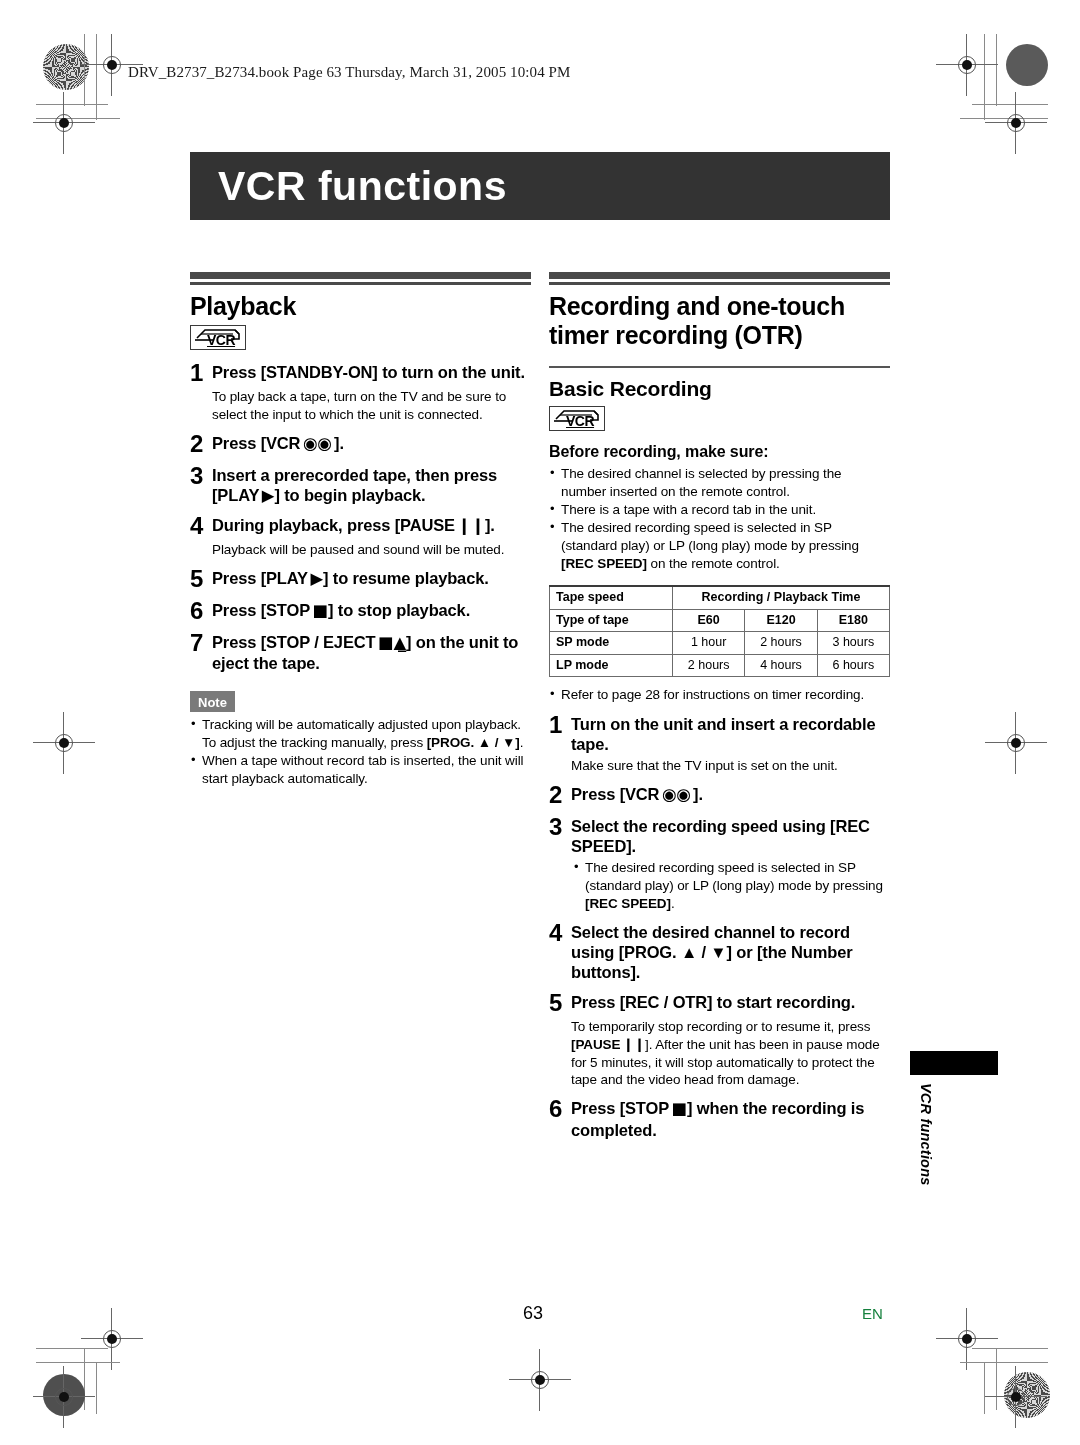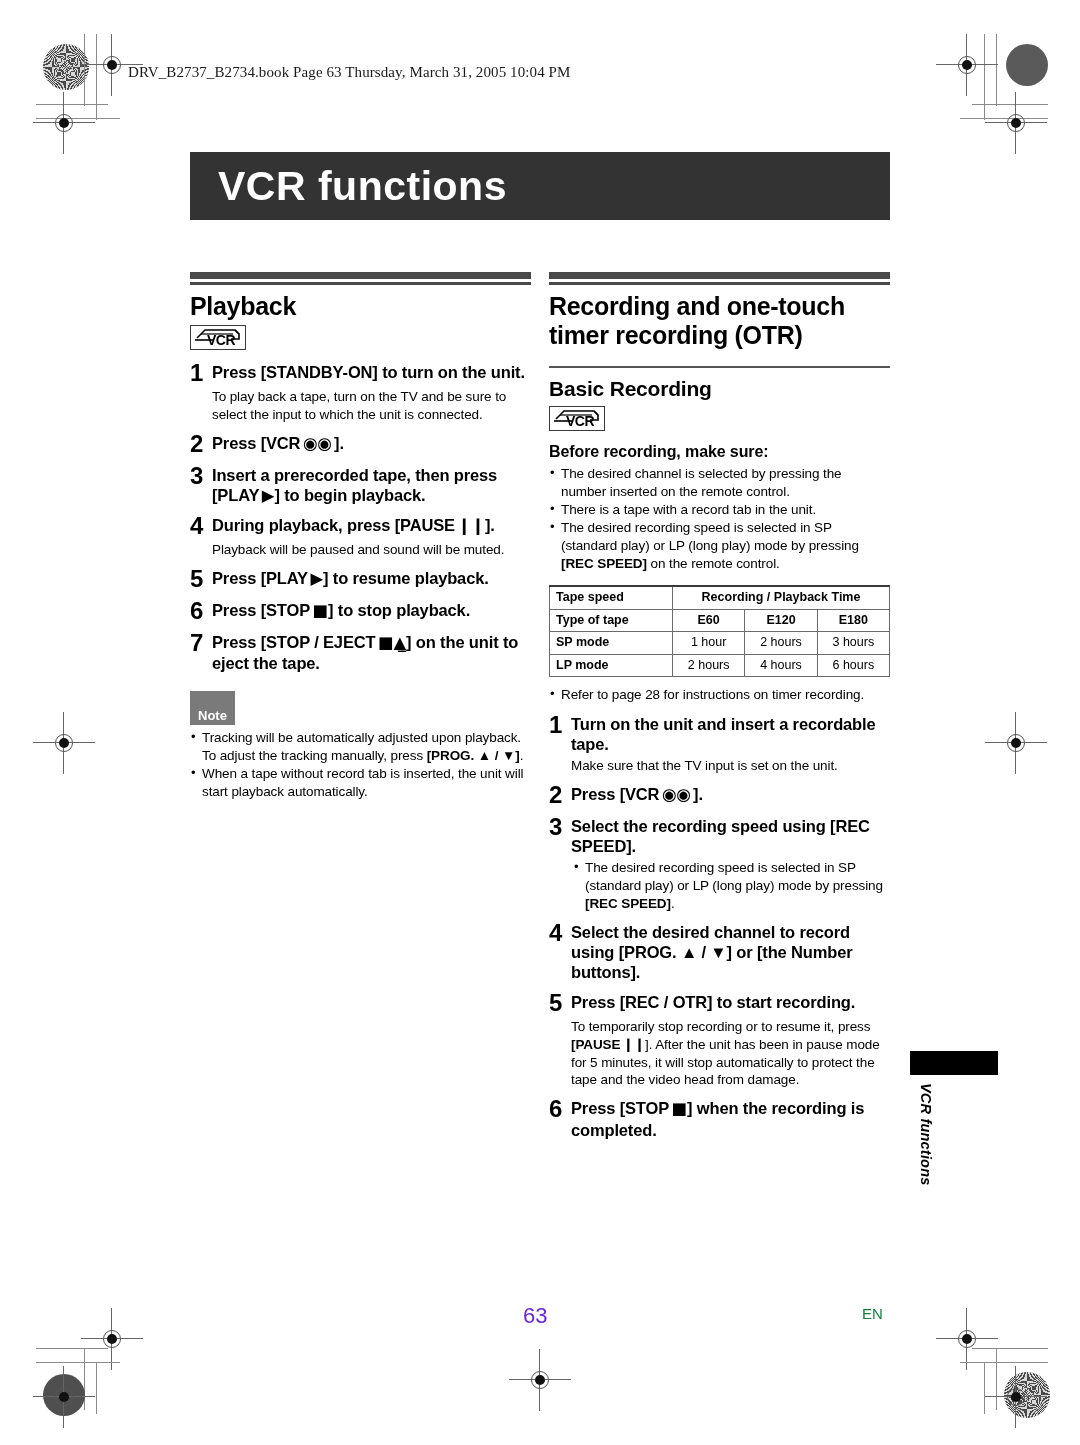--- a/index.html
+++ b/index.html
@@ -142,20 +142,21 @@
   }
   .vcr-badge svg { position: absolute; left: 0; top: 0; }
   .vcr-badge .vcr-text {
     position: absolute;
     left: 16px;
     top: 7px;
     font-size: 14px;
     font-weight: bold;
     letter-spacing: -0.5px;
     line-height: 1;
+    text-decoration: underline;
   }
 
   
   .step {
     display: flex;
     margin-top: 9px;
   }
   .step .num {
     font-size: 24px;
     font-weight: bold;
@@ -210,21 +211,21 @@
     margin-top: 3px;
   }
 
   
   .note-badge {
     display: inline-block;
     background: #7a7a7a;
     color: #ffffff;
     font-size: 13px;
     font-weight: bold;
-    padding: 17px 8px 2px 8px;
+    padding: 4px 8px 2px 8px;
     margin: 18px 0 4px 0;
   }
 
   
   table.tape-table {
     border-collapse: collapse;
     width: 100%;
     margin: 12px 0 9px 0;
     table-layout: fixed;
     padding-left: 12px;
@@ -272,22 +273,22 @@
     margin-top: 8px;
     margin-left: 8px;
     line-height: 1;
   }
 
   
   .footer-page {
     position: absolute;
     left: 523px;
     top: 1303px;
-    font-size: 22px;
-    color: #6d28d9;
+    font-size: 18px;
+    color: #000000;
   }
   .footer-lang {
     position: absolute;
     left: 862px;
     top: 1305px;
     font-size: 15px;
     color: #15803d;
   }
 
   .sym { font-family: "DejaVu Sans", sans-serif; }

